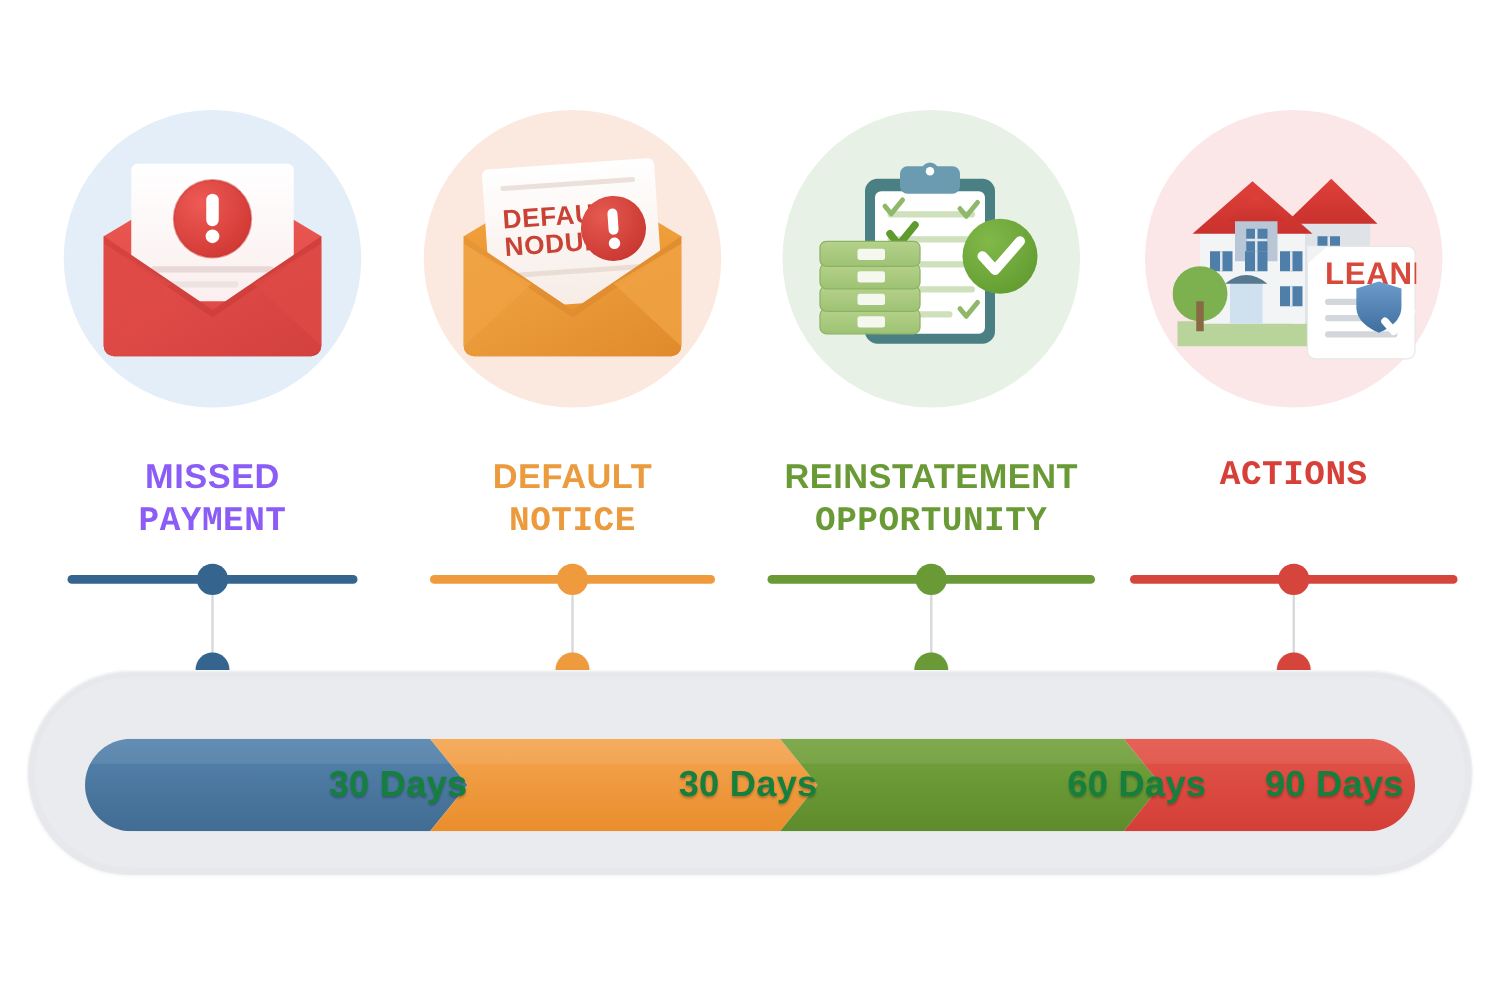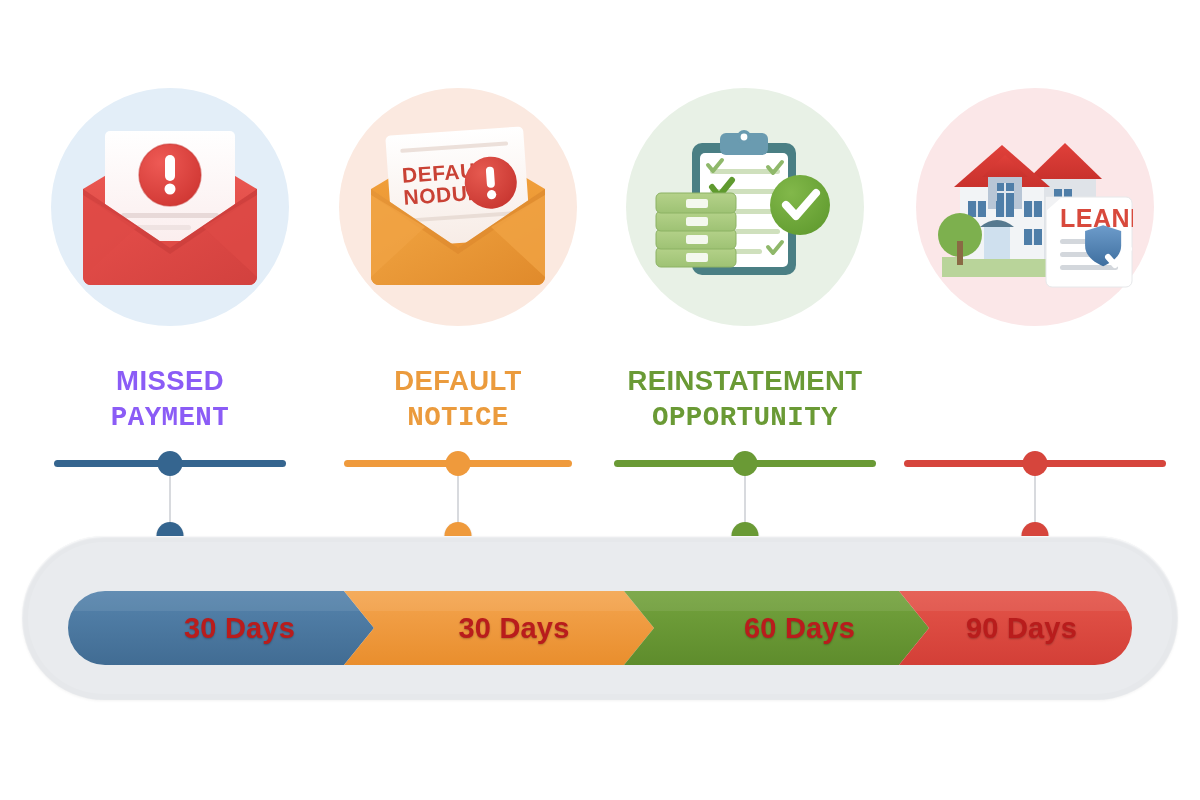--- a/index.html
+++ b/index.html
@@ -80,22 +80,22 @@
     background: #e9ebee;
   }
   #bar {
     position: absolute; left: 46px; top: 55px;
     width: 1064px; height: 74px;
     z-index: 2;
   }
   #bar svg { display: block; }
   .seg-label {
     position: absolute; top: 0; height: 74px;
-    display: flex; align-items: center; justify-content: center;
-    color: #b91c1c; font-size: 29px; font-weight: bold;
+    display: flex; align-items: center; justify-content: flex-end;
+    color: #15803d; font-size: 29px; font-weight: bold;
     letter-spacing: .2px;
     text-shadow: 0 1px 2px rgba(0,0,0,.25);
     z-index: 3; pointer-events: none;
   }
 </style>
 </head>
 <body>
 
 <div id="stage">
 
@@ -322,20 +322,21 @@
           <rect x="122" y="122" width="58" height="5" rx="2.5" fill="#d3d7dc"></rect>
           <rect x="122" y="135" width="58" height="5" rx="2.5" fill="#d3d7dc"></rect>
           <rect x="122" y="148" width="58" height="5" rx="2.5" fill="#d3d7dc"></rect>
           <path d="M168 118 l22 -7 l22 7 v18 c0 13 -12 21 -22 25 c-10 -4 -22 -12 -22 -25 Z" transform="translate(-12 4) scale(0.82) translate(26 16)" fill="url(#shld1)"></path>
           <path d="M170 140 l7 8 l14 -16" stroke="#ffffff" stroke-width="6" fill="none" stroke-linecap="round" stroke-linejoin="round"></path>
         </g>
       </svg>
     </div>
 
     <div class="stage-label" style="color:#d64038;">
+      <span class="l2">ACTIONS</span>
     </div>
 
     <div class="rule-wrap">
       <div class="rule" style="width:262px;background:#d6453c;"></div>
       <div class="rule-dot" style="background:#d6453c;"></div>
     </div>
     <div class="connector"></div>
     <div class="track-dot" style="background:#d6453c;"></div>
   </div>
 
@@ -370,21 +371,21 @@
         <path d="M831 0 L1027 0 A37 37 0 0 1 1027 74 L831 74 L861 37 Z" fill="url(#sg4)"></path>
 
         <path d="M37 0 L1027 0 A37 37 0 0 1 1060 20 L4 20 A37 37 0 0 1 37 0 Z" fill="#ffffff" opacity=".08"></path>
       </svg>
       <div class="seg-label" style="left:37px;width:269px;">
         <span>30 Days</span>
       </div>
       <div class="seg-label" style="left:306px;width:280px;">
         <span>30 Days</span>
       </div>
-      <div class="seg-label" style="left:594px;width:275px;">
+      <div class="seg-label" style="left:622px;width:275px;">
         <span>60 Days</span>
       </div>
       <div class="seg-label" style="left:852px;width:203px;">
         <span>90 Days</span>
       </div>
     </div>
   </div>
 
 </div>
 

